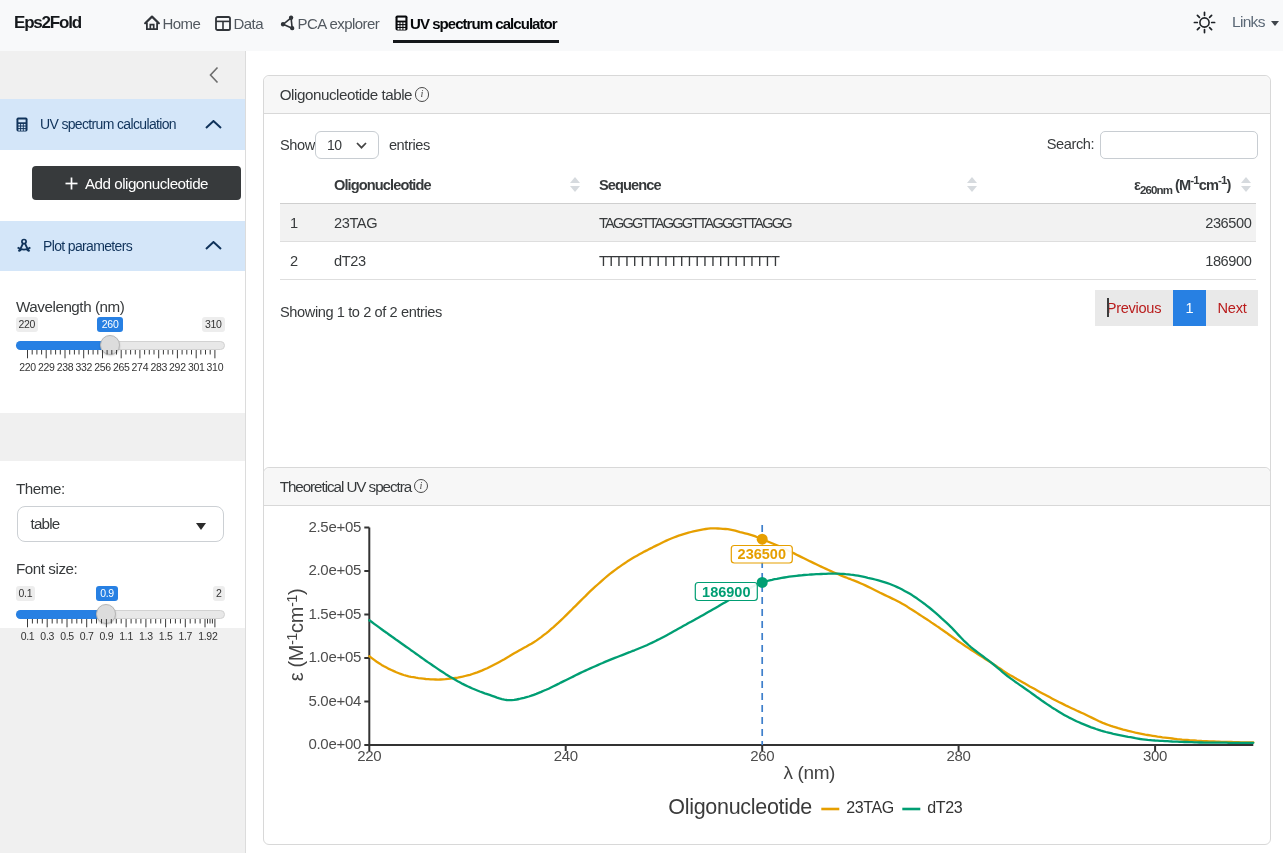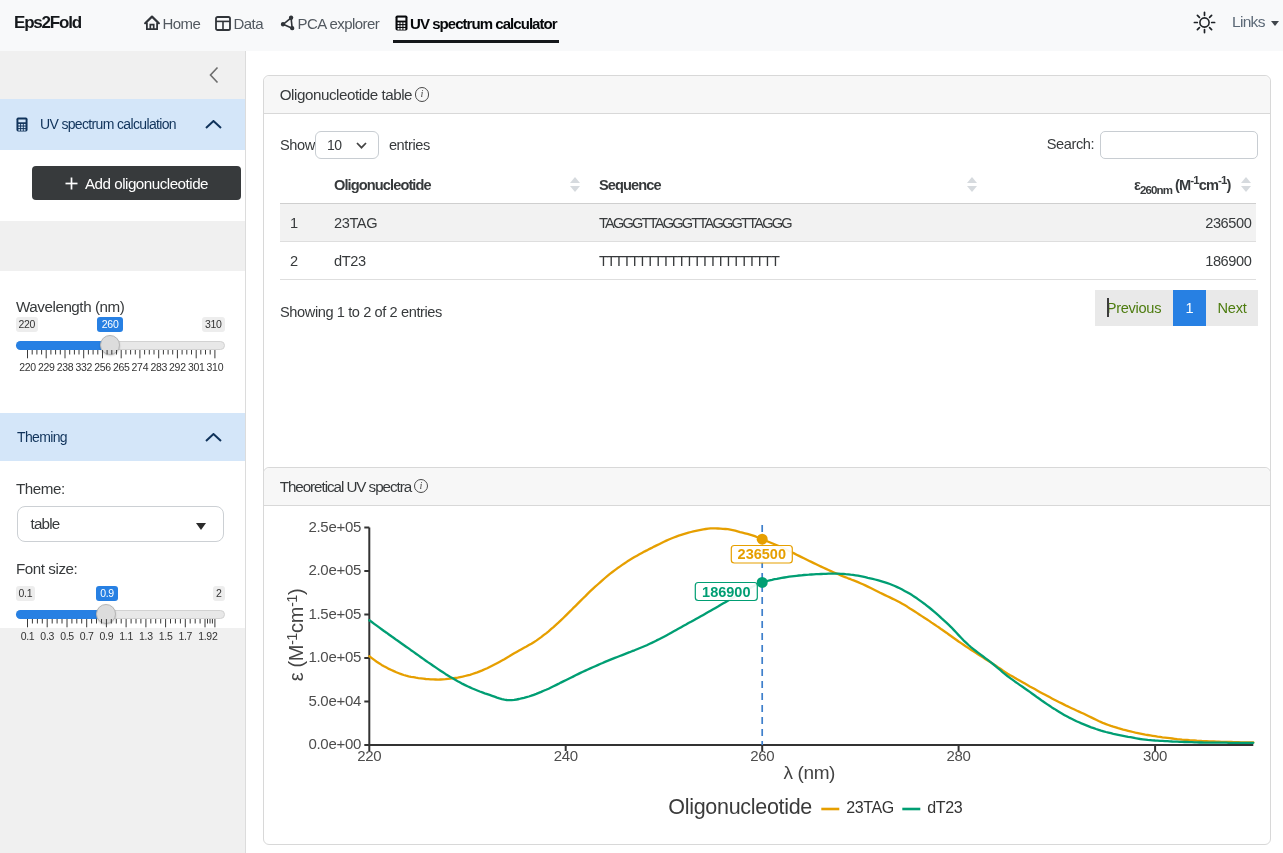--- a/index.html
+++ b/index.html
@@ -51,21 +51,21 @@
   font-size:14.6px; letter-spacing:-0.4px; color:#373a3c; }
 #dtable th { font-weight:700; letter-spacing:-0.9px; text-align:left; position:relative; }
 #dtable th, #dtable td { padding:0 10px; height:38px; }
 #dtable thead tr { border-bottom:1px solid #cfcfcf; }
 #dtable tbody tr { border-bottom:1px solid #dedede; }
 #dtable tbody tr.odd { background:#f2f2f2; }
 .sortic { position:absolute; right:4px; top:50%; margin-top:-8.5px; width:10px; height:17px; opacity:1; }
 .sortic:before { content:""; position:absolute; left:0; top:1px; border-left:5px solid transparent; border-right:5px solid transparent; border-bottom:6px solid #d6dade; }
 .sortic:after { content:""; position:absolute; left:0; bottom:1px; border-left:5px solid transparent; border-right:5px solid transparent; border-top:6px solid #d6dade; }
 .pag { position:absolute; display:flex; font-size:14.6px; letter-spacing:-0.3px; }
-.pag .pbtn { height:36px; display:flex; align-items:center; justify-content:center; background:#e9e9e9; color:#4d7c0f; }
+.pag .pbtn { height:36px; display:flex; align-items:center; justify-content:center; background:#e9e9e9; color:#b91c1c; }
 .pag .pact { background:#2780e3; color:#fff; }
 
 text { font-family:"Liberation Sans", sans-serif; }
 .ticktext { font-size:15px; fill:#4d4d4d; letter-spacing:-0.3px; }
 .axtitle { font-size:19.5px; fill:#444; letter-spacing:-0.4px; }
 </style>
 </head>
 <body>
 
 <div id="nav">
@@ -169,20 +169,38 @@
   <div class="accbody" style="top:98.7px; height:71.8px;">
     <div id="addbtn">
         <svg width="13" height="13" viewBox="0 0 13 13" stroke="#fff" stroke-width="1.7">
           <line x1="6.5" y1="0.5" x2="6.5" y2="12.5"></line>
           <line x1="0.5" y1="6.5" x2="12.5" y2="6.5"></line>
         </svg>
         <span>Add oligonucleotide</span>
       </div>
   </div>
 
+  <div class="acchead" style="top:169.5px; height:50.8px;">
+    <svg style="margin:0 11px 0 16px" width="16" height="16" viewBox="0 0 16 16">
+        <g fill="none" stroke="#10335b">
+          <circle cx="8" cy="3.6" r="2.1" stroke-width="1.7"></circle>
+          <line x1="7" y1="5.5" x2="3.6" y2="12.6" stroke-width="1.8"></line>
+          <line x1="9" y1="5.5" x2="12.4" y2="12.6" stroke-width="1.8"></line>
+          <path d="M1.6 9.6 Q8 13.8 14.4 9.6" stroke-width="1.8"></path>
+        </g>
+        <g fill="#10335b">
+          <rect x="2.2" y="11.2" width="3" height="2.2" transform="rotate(-26 3.7 12.3)"></rect>
+          <rect x="10.8" y="11.2" width="3" height="2.2" transform="rotate(26 12.3 12.3)"></rect>
+        </g>
+      </svg>
+    <span class="t">Plot parameters</span>
+    <svg class="chev" width="17" height="9" viewBox="0 0 17 9" fill="none" stroke="#10335b" stroke-width="2">
+        <polyline points="1,8 8.5,1 16,8"></polyline>
+      </svg>
+  </div>
   <div class="accbody" style="top:220.3px; height:142px;">
     <div class="ctrllabel" style="position:absolute; left:16px; top:18.5px;margin-top:8px;">Wavelength (nm)</div>
     <div class="irs" style="top:46px; height:60px;">
       <span class="minmax" style="left:-0.5px;">220</span>
       <span class="minmax" style="right:0.5px;">310</span>
       <span class="cur" style="left:81.3px;">260</span>
       <div class="track"></div>
       <div class="fill" style="width:94px;"></div>
       <div class="handle" style="left:84.2px;"></div>
       <svg class="ticks" width="189" height="9">
@@ -237,26 +255,20 @@
           <span style="left:105.2px">265</span>
           <span style="left:123.9px">274</span>
           <span style="left:142.7px">283</span>
           <span style="left:161.4px">292</span>
           <span style="left:180.2px">301</span>
           <span style="left:198.9px">310</span>
         </div>
     </div>
   </div>
 
-  <div class="acchead" style="top:362.3px; height:47.8px;">
-    <span class="t" style="margin-left:17px;">Theming</span>
-    <svg class="chev" width="17" height="9" viewBox="0 0 17 9" fill="none" stroke="#10335b" stroke-width="2">
-        <polyline points="1,8 8.5,1 16,8"></polyline>
-      </svg>
-  </div>
   <div class="accbody" style="top:410.1px; height:167px;">
     <div class="ctrllabel" style="position:absolute; left:16px; top:19px;">Theme:</div>
     <div class="formselect" style="left:17px; top:45.4px; width:207px; height:35.3px;">
       <span style="position:absolute; left:12.5px; top:8px; font-size:15.2px; letter-spacing:-0.8px;">table</span>
       <span style="position:absolute; right:16.8px; top:15.5px; width:0; height:0; border-left:5.5px solid transparent; border-right:5.5px solid transparent; border-top:7px solid #2b2b2b;"></span>
     </div>
     <div class="ctrllabel" style="position:absolute; left:16px; top:98.5px;">Font size:</div>
     <div class="irs" style="top:125px; height:60px;">
       <span class="minmax" style="left:-0.5px;">0.1</span>
       <span class="minmax" style="right:0.5px;">2</span>

